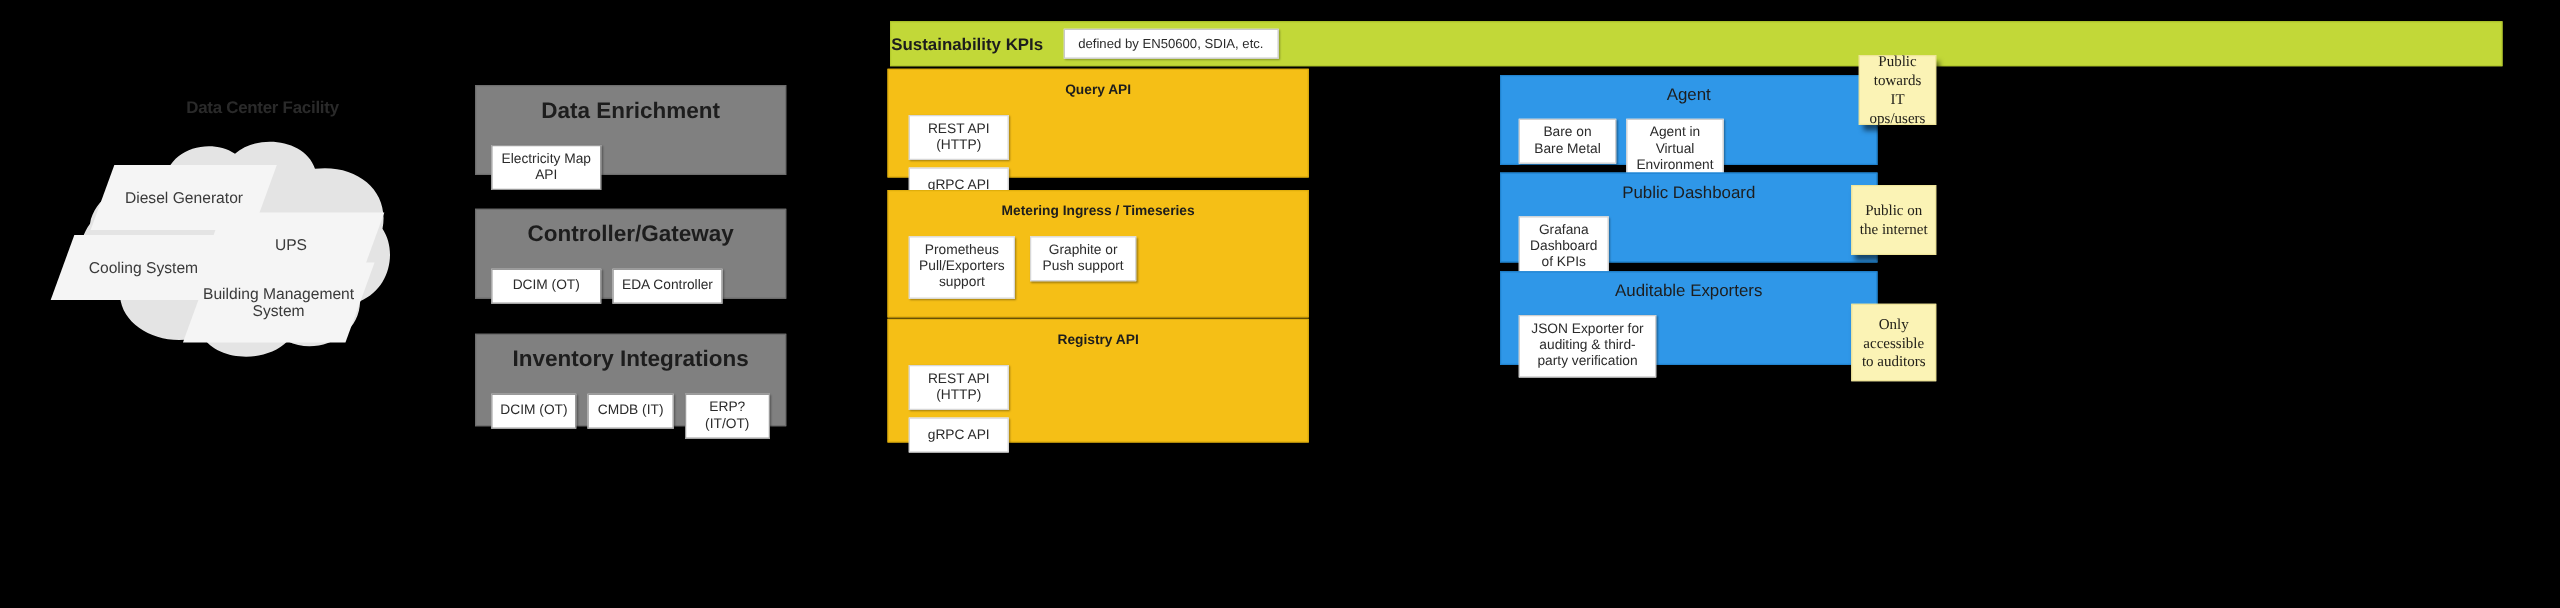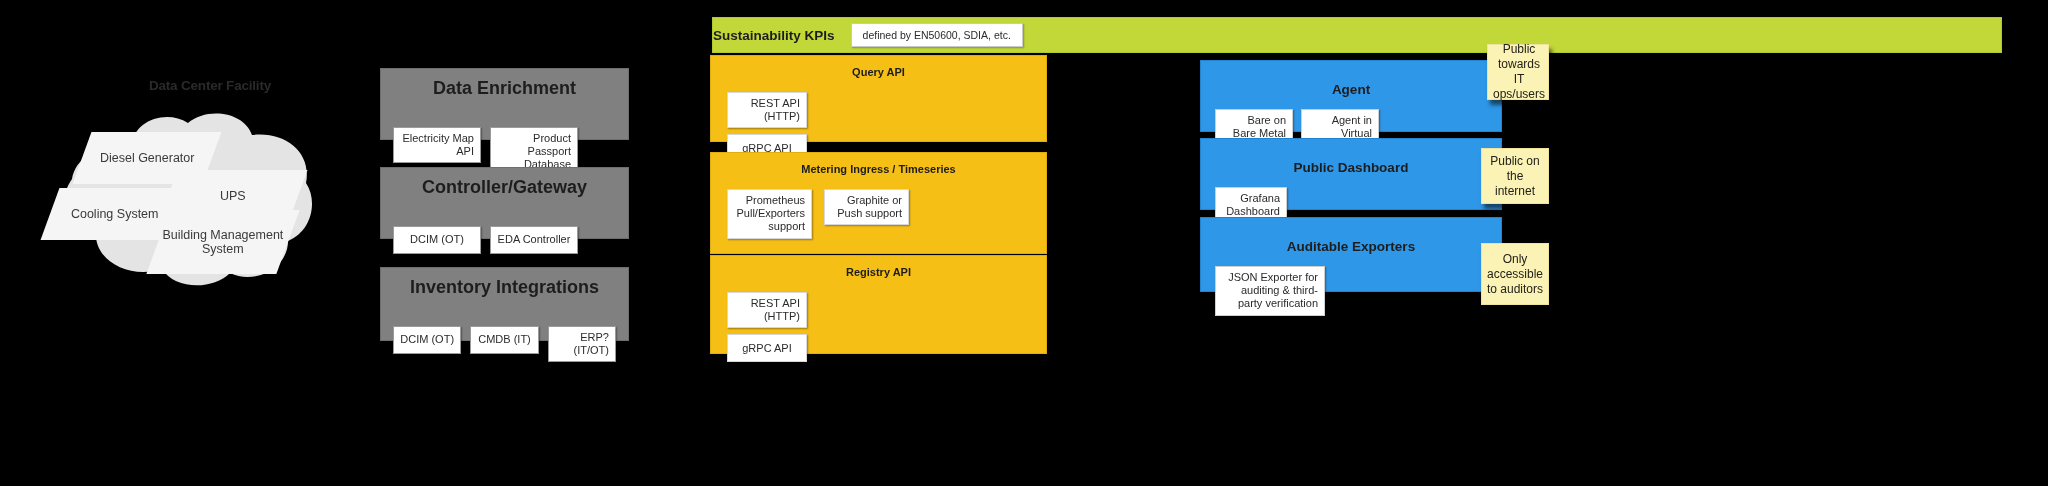--- a/index.html
+++ b/index.html
@@ -75,30 +75,30 @@
     margin-top: 9px;
     text-align: center;
     font-size: 18px;
     font-weight: bold;
     color: #1d1d1d;
   }
   .chip-row {
     display: flex;
     gap: 9px;
     padding: 0 12px;
-    margin-top: 28px;
+    margin-top: 17px;
     align-items: flex-start;
   }
   .chip {
     background: #ffffff;
     border: 1px solid #9a9a9a;
     box-shadow: 1px 1px 1.5px rgba(0,0,0,0.35);
     font-size: 11px;
     color: #2b2b2b;
-    text-align: right;
+    text-align: center;
     line-height: 1.2;
     display: flex;
     align-items: center;
     justify-content: center;
     padding: 4px 6px;
     box-sizing: border-box;
     min-height: 28px;
   }
 
   #grp-data-enrichment { left: 380px; top: 68px;  width: 247px; height: 70px; }
@@ -167,24 +167,24 @@
   #grp-metering .chip { width: 85px; }
 
   
   .blue-group {
     position: absolute;
     background: #2f97e8;
     border: 1px solid #2183cf;
     box-shadow: 2px 2px 2px rgba(0,0,0,0.45);
   }
   .blue-title {
-    margin-top: 21px;
+    margin-top: 7px;
     text-align: center;
     font-size: 13.5px;
-    font-weight: bold;
+    font-weight: normal;
     color: #1d1d1d;
   }
   .blue-group .chip-row { margin-top: 12px; gap: 8px; padding: 0 14px; }
   .blue-group .chip { border-color: #cfcfcf; }
 
   #grp-agent     { left: 1200px; top: 60px;  width: 300px; height: 70px; }
   #grp-dashboard { left: 1200px; top: 138px; width: 300px; height: 70px; }
   #grp-exporters { left: 1200px; top: 217px; width: 300px; height: 73px; }
 
   #grp-agent .chip     { width: 78px; }
@@ -199,20 +199,21 @@
     font-size: 12px;
     color: #23211a;
     line-height: 1.25;
     text-align: center;
     display: flex;
     align-items: center;
     justify-content: flex-start;
     padding: 4px 5px;
     box-sizing: border-box;
     box-shadow: 3px 5px 4px rgba(0,0,0,0.55);
+    font-family: Liberation Serif, serif;
   }
   #sticky-ops      { left: 1487px; top: 44px;  width: 62px; height: 56px; }
   #sticky-internet { left: 1481px; top: 148px; width: 68px; height: 56px; }
   #sticky-auditors { left: 1481px; top: 243px; width: 68px; height: 62px; }
 </style>
 </head>
 <body>
 
 <div id="canvas">
 
@@ -246,21 +247,20 @@
     </div>
     <div class="para" id="para-bms">
       <span>Building Management System</span>
     </div>
   </div>
 
   <div class="grey-group" id="grp-data-enrichment">
     <div class="grey-title">Data Enrichment</div>
     <div class="chip-row">
       <div class="chip">Electricity Map API</div>
-      <div class="chip">Product Passport Database</div>
     </div>
   </div>
 
   <div class="grey-group" id="grp-controller">
     <div class="grey-title">Controller/Gateway</div>
     <div class="chip-row">
       <div class="chip">DCIM (OT)</div>
       <div class="chip">EDA Controller</div>
     </div>
   </div>

